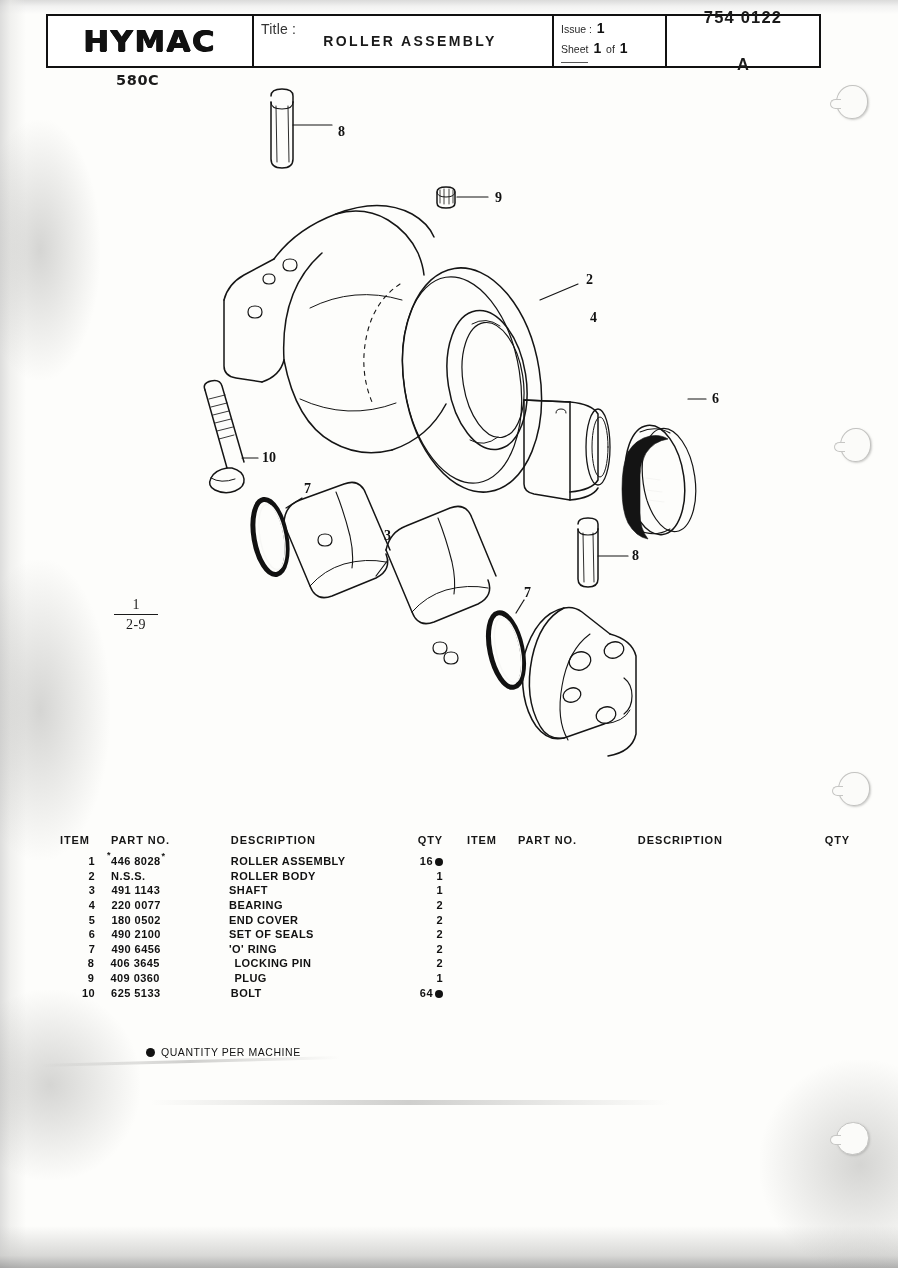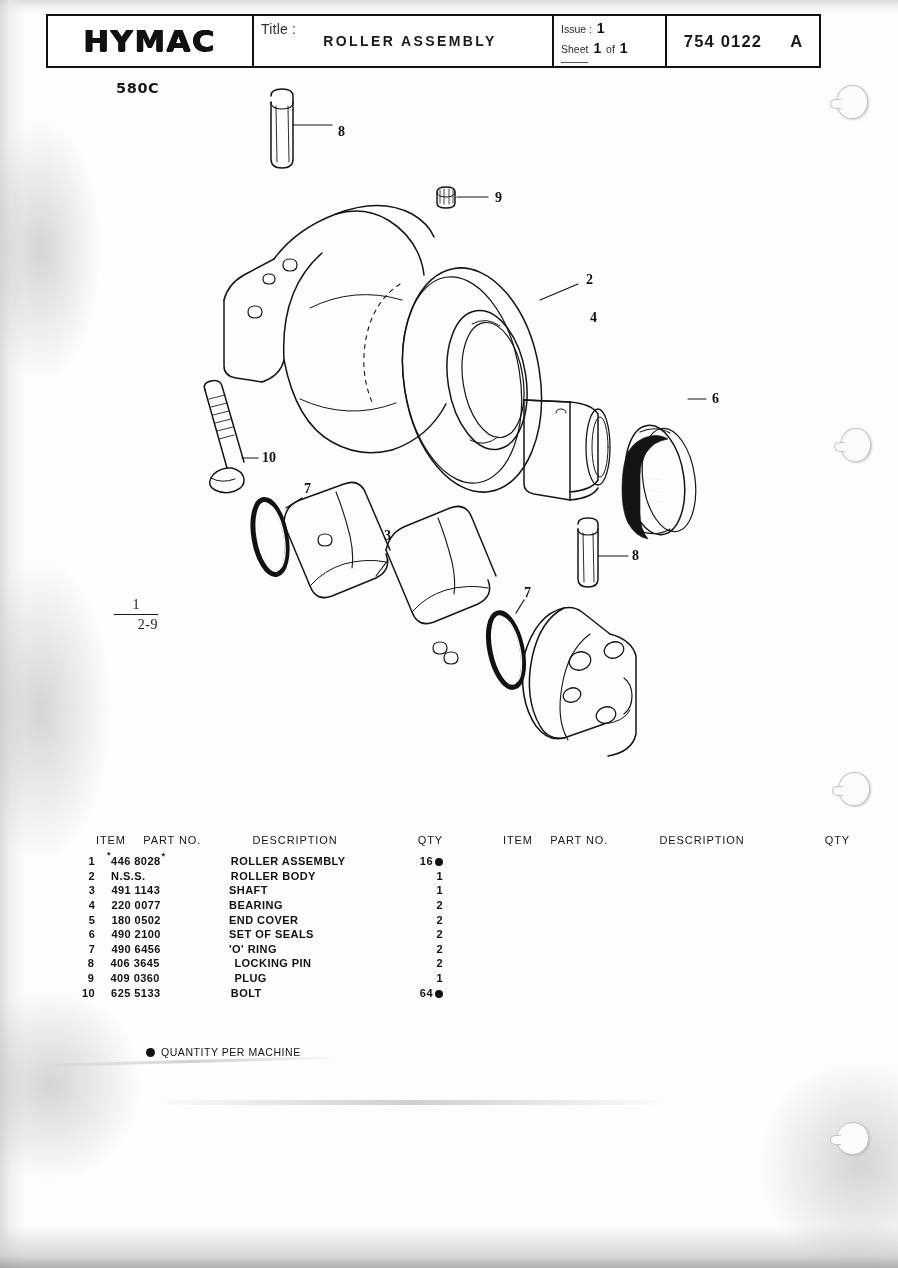--- a/index.html
+++ b/index.html
@@ -66,21 +66,21 @@
   .titleblock {
     position: absolute;
     left: 46px; top: 14px;
     width: 775px; height: 54px;
     border: 2.6px solid #111;
     display: flex;
     background: #fff;
     box-sizing: border-box;
   }
   .tb-cell { border-right: 2.2px solid #111; box-sizing: border-box; position: relative; }
-  .tb-cell:last-child { border-right: none; }
+  .tb-cell:last-child { border-right: none; flex-direction: column; }
 
   .tb-logo { width: 206px; display: flex; align-items: center; justify-content: center; }
   .logo-text {
     font-family: "DejaVu Sans", sans-serif;
     font-weight: 900;
     font-size: 29px;
     letter-spacing: 1.5px;
     color: #111;
     transform: scaleX(1.06);
     text-shadow: 0.6px 0 0 #111, -0.5px 0 0 #111, 0 0.5px 0 #111;
@@ -106,37 +106,37 @@
   .tb-issue-line b { font-size: 14px; font-weight: 700; color: #111; padding: 0 2px; }
   .tb-issue-line .ul { text-decoration: none; border-bottom: 1px solid #555; padding-bottom: 7px; }
 
   .tb-partno { flex: 1; display: flex; align-items: center; justify-content: center; gap: 28px; }
   .tb-partno-num {
     font-size: 16.5px; font-weight: 700; letter-spacing: 1.2px;
   }
   .tb-partno-rev { font-size: 16.5px; font-weight: 700; }
 
   .model-code {
-    position: absolute; left: 116px; top: 80px;
+    position: absolute; left: 116px; top: 72px;
     font-size: 14.5px; font-weight: 700; letter-spacing: .6px;
     font-family: "DejaVu Sans", sans-serif;
   }
 
   
   .sectmark {
     position: absolute; left: 114px; top: 596px;
     text-align: center;
     font-size: 14px;
     font-family: "Liberation Serif", serif;
     color: #1a1a1a;
     line-height: 17px;
   }
   .sectmark .num { display:block; }
   .sectmark .rule { display:block; width: 44px; height: 1.4px; background:#1a1a1a; margin: 1px auto; }
-  .sectmark .den { display:block; letter-spacing: .5px; text-align: right; }
+  .sectmark .den { display:block; letter-spacing: .5px; }
 
   
   .drawing { position: absolute; left: 0; top: 60px; width: 898px; height: 770px; }
   .drawing svg { display: block; }
 
   .callout {
     position: absolute;
     font-size: 14px;
     font-weight: 700;
     font-family: "Liberation Serif", serif;
@@ -150,24 +150,23 @@
     width: 790px;
   }
   .pt-cols { display: flex; }
   .pt-col { width: 385px; position: relative; }
   .pt-col.right { margin-left: 22px; }
 
   .pt-head {
     display: flex;
     font-size: 11px;
     letter-spacing: .9px;
-    font-weight: 400;
+    font-weight: 700;
     color: #161616;
     height: 20px;
-    margin-left: 36px;
   }
   .pt-row {
     display: flex;
     font-size: 11px;
     font-weight: 700;
     letter-spacing: .45px;
     color: #111;
     height: 14.6px;
     align-items: center;
   }

